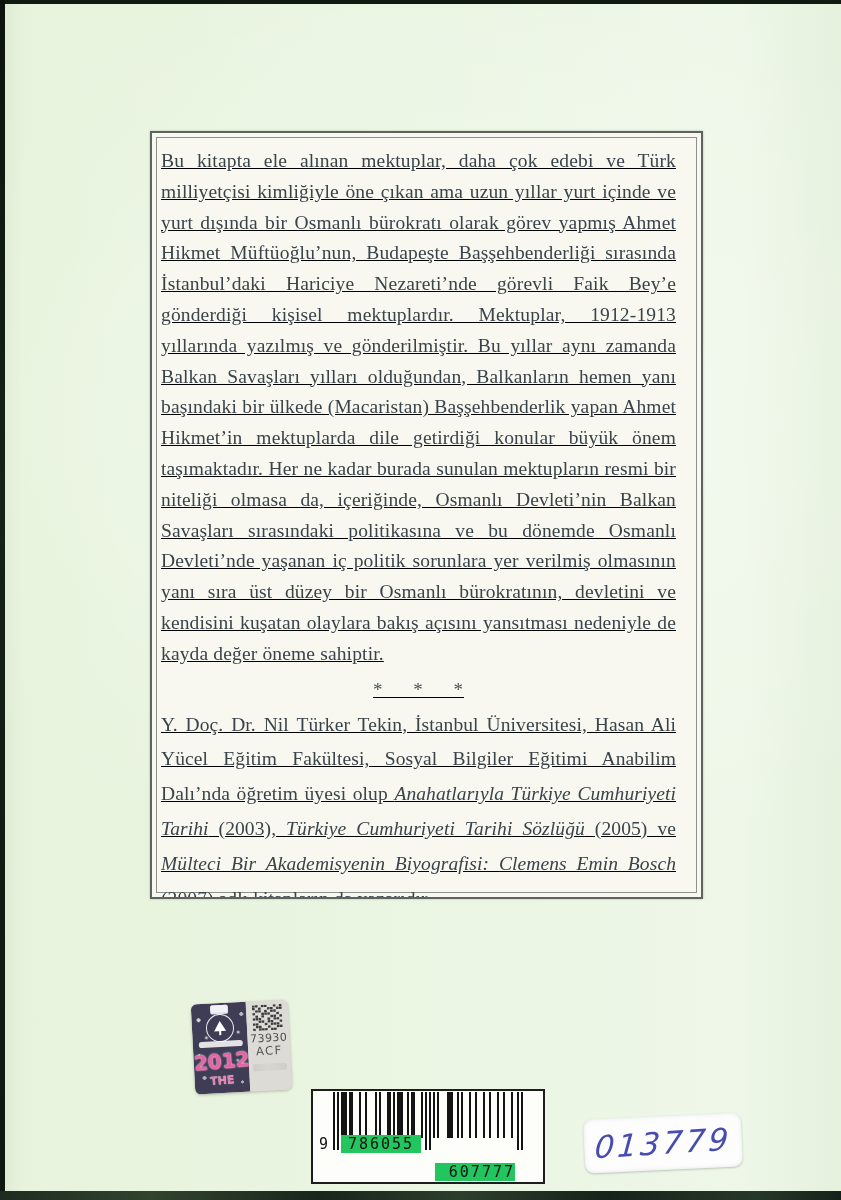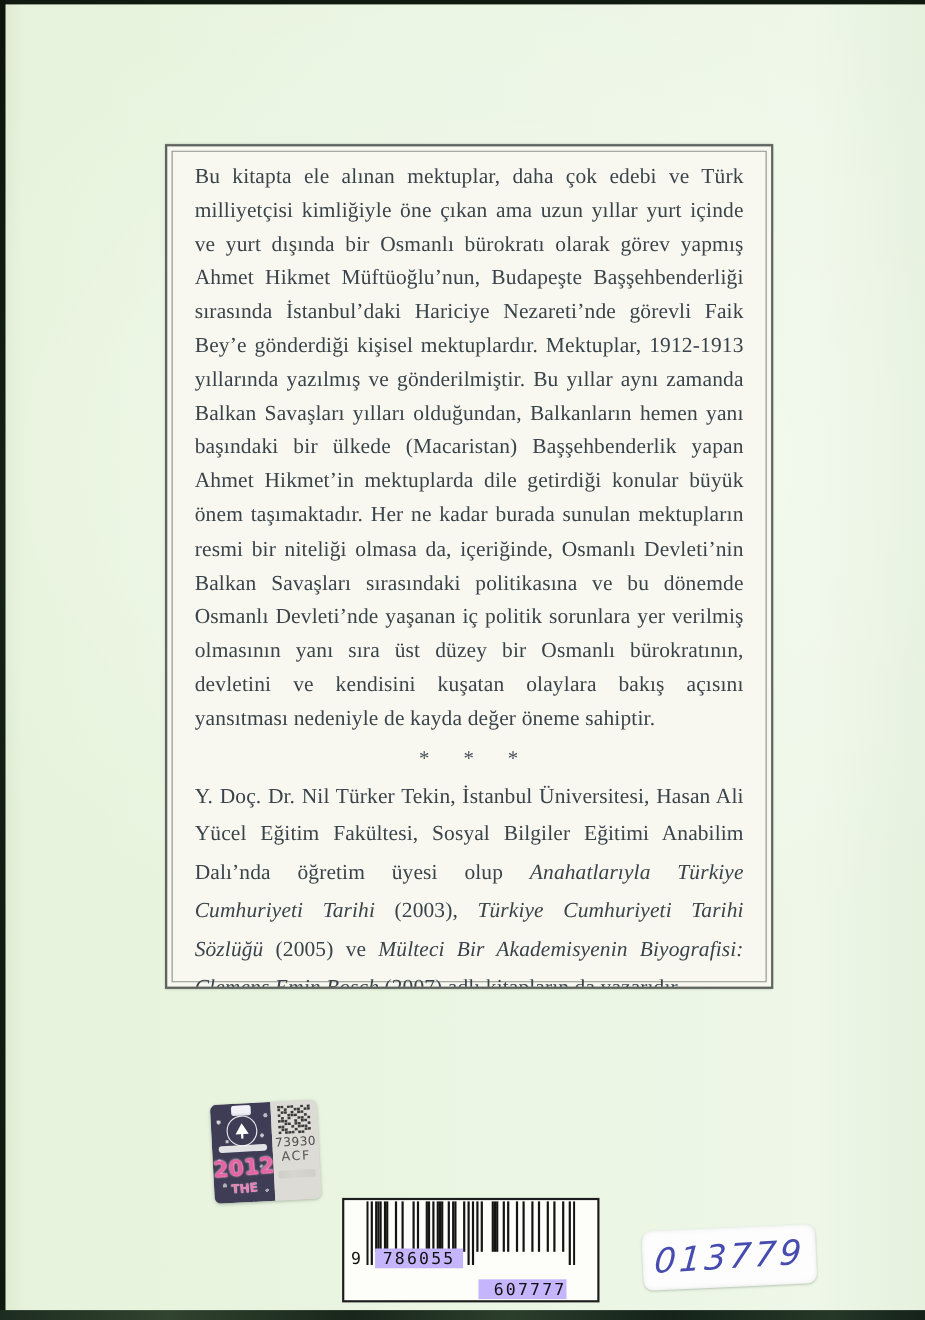--- a/index.html
+++ b/index.html
@@ -24,21 +24,21 @@
     background:linear-gradient(90deg,#1d2c20,#31442f 18%,#18261b 38%,#2c3e2c 55%,#15231a 72%,#263827 90%,#14211a);}
 
   
   .frame{
     position:absolute;left:150px;top:131px;width:553px;height:768px;box-sizing:border-box;
     background:#f9f8f0;
     border:2px solid #5d635d;
     box-shadow:inset 0 0 0 4px #f9f8f0, inset 0 0 0 5px #8b918b, 0 0 2px rgba(60,70,60,.35);
     overflow:hidden;
   }
-  .frame-inner{padding:13px 25px 0 25px;}
+  .frame-inner{padding:13px 25px 0 9px;text-decoration:underline;}
   .synopsis{
     margin:0;font-size:19.5px;line-height:30.8px;color:#39434a;
     text-align:justify;letter-spacing:.15px;
   }
   .separator{
     margin:9px 0 7px 0;text-align:center;font-size:19px;color:#47525a;
     word-spacing:24px;letter-spacing:1px;
   }
   .bio{
     margin:0;font-size:19.5px;line-height:34.8px;color:#39434a;
@@ -95,21 +95,21 @@
   
   .isbn-box{
     position:absolute;left:311px;top:1089px;width:234px;height:95px;box-sizing:border-box;
     background:#fdfdfa;border:2px solid #1d1d1d;text-align:center;
   }
   .isbn-label{
     margin-top:2px;font-family:"Liberation Serif", serif;font-size:16.5px;color:#1d1d1d;letter-spacing:.3px;
   }
   .barcode-wrap{position:relative;width:190px;margin:1px auto 0;height:64px;}
   .barcode-wrap svg{position:absolute;left:0;top:0;}
-  .bc-digit{position:absolute;top:43px;font-family:"DejaVu Sans Mono", monospace;font-size:15px;color:#111;background:#c4b5fd;line-height:18px;}
+  .bc-digit{position:absolute;top:43px;font-family:"DejaVu Sans Mono", monospace;font-size:15px;color:#111;background:#22c55e;line-height:18px;}
   .bc-9{left:-14px;background:transparent;}
   .bc-g1{left:8px;width:80px;text-align:center;letter-spacing:2px;}
   .bc-g2{left:102px;width:80px;text-align:right;letter-spacing:2px;margin-top:28px;}
 
   
   .inv-label{
     position:absolute;left:584px;top:1116px;width:158px;height:54px;
     background:#fdfdfd;border-radius:9px;transform:rotate(-2.6deg);
     box-shadow:0 1px 2px rgba(90,110,90,.35), inset 0 0 4px rgba(200,210,200,.5);
     display:flex;align-items:center;justify-content:center;

